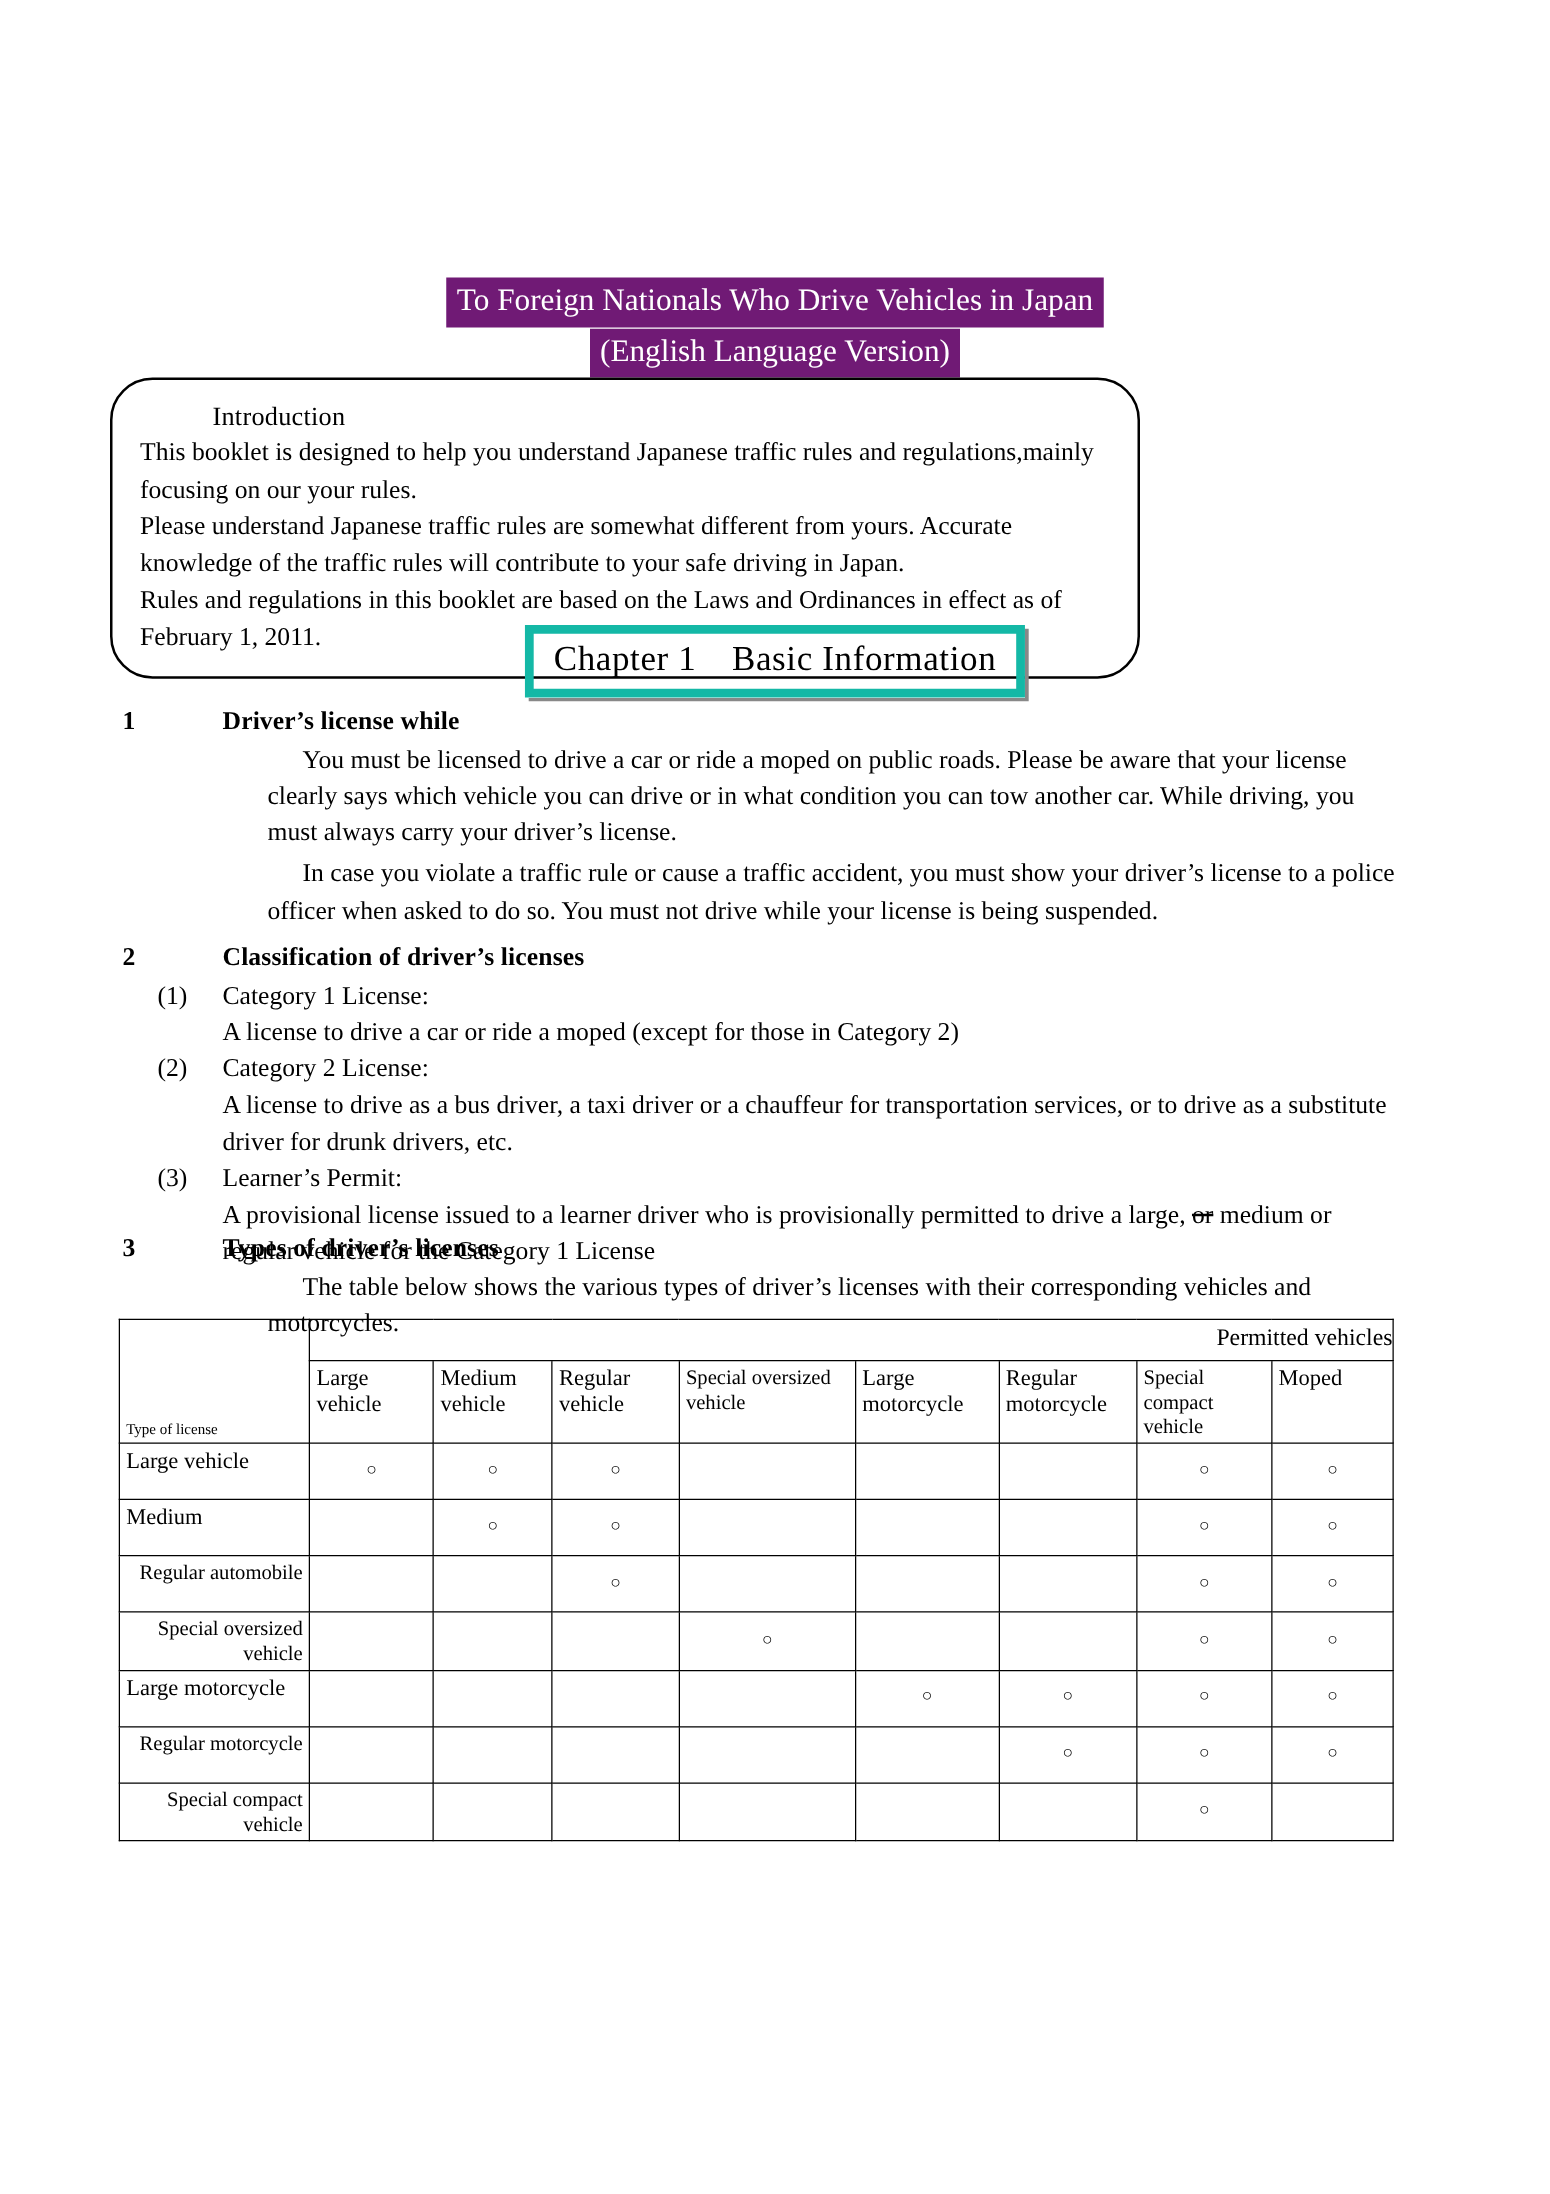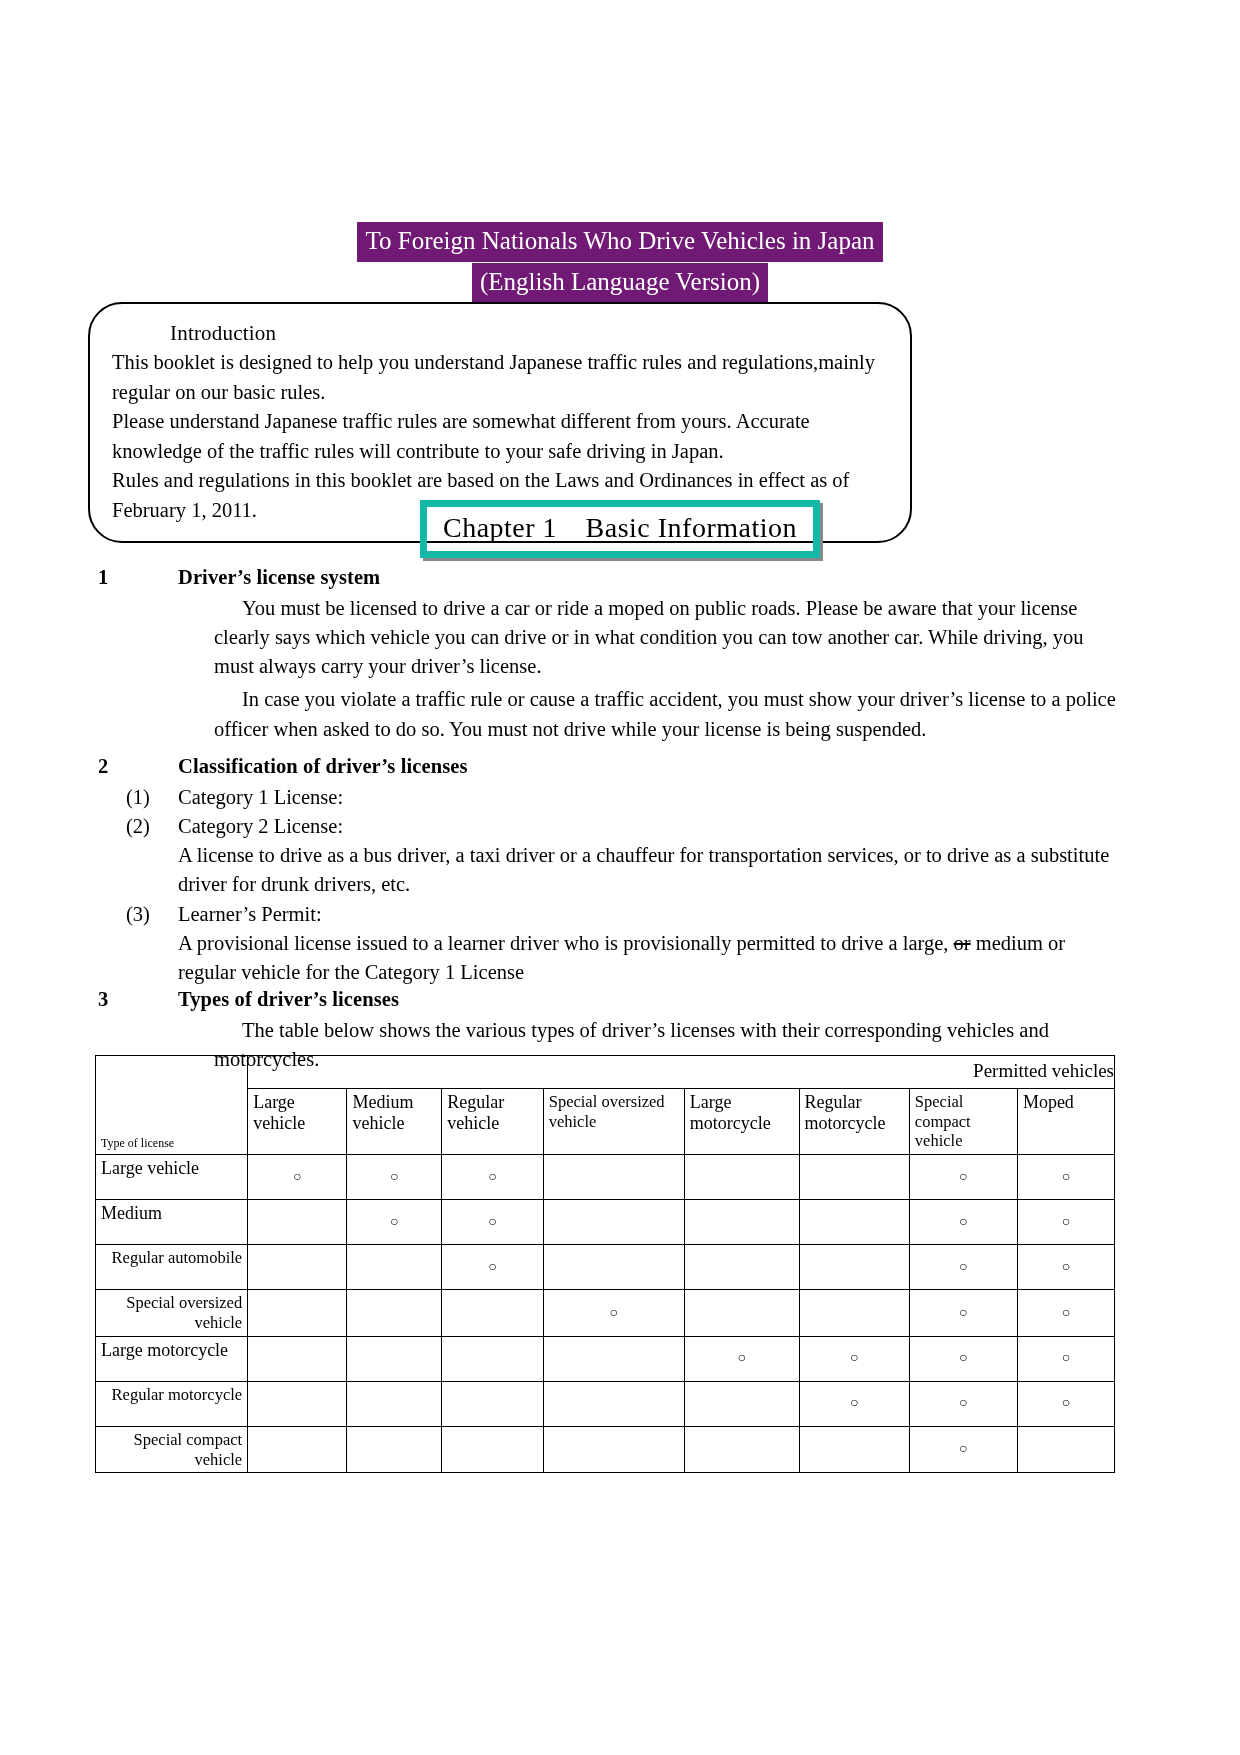--- a/index.html
+++ b/index.html
@@ -195,49 +195,50 @@
 <div class="page">
 
 
   <div class="title-wrap">
     <div class="title-line">To Foreign Nationals Who Drive Vehicles in Japan</div><br>
     <div class="title-line second">(English Language Version)</div>
   </div>
 
   <div class="intro-box">
     <div class="intro-heading">Introduction</div>
-    <p class="intro-p">This booklet is designed to help you understand Japanese traffic rules and regulations,mainly regular on our basic rules.</p>
+    <p class="intro-p">This booklet is designed to help you understand Japanese traffic rules and regulations,mainly focusing on our your rules.</p>
     <p class="intro-p">Please understand Japanese traffic rules are somewhat different from yours. Accurate knowledge of the traffic rules will contribute to your safe driving in Japan.</p>
     <p class="intro-p">Rules and regulations in this booklet are based on the Laws and Ordinances in effect as of February 1, 2011.</p>
   </div>
 
   <div class="chapter-box">Chapter 1 Basic Information</div>
 
   <div class="section" style="top:563px;">
     <div class="sec-head">
       <div class="sec-num">1</div>
-      <div class="sec-title">Driver’s license system</div>
+      <div class="sec-title">Driver’s license while</div>
     </div>
     <div class="sec-body">
       <p>You must be licensed to drive a car or ride a moped on public roads. Please be aware that your license clearly says which vehicle you can drive or in what condition you can tow another car. While driving, you must always carry your driver’s license.</p>
       <p>In case you violate a traffic rule or cause a traffic accident, you must show your driver’s license to a police officer when asked to do so. You must not drive while your license is being suspended.</p>
     </div>
   </div>
 
   <div class="section" style="top:752px;">
     <div class="sec-head">
       <div class="sec-num">2</div>
       <div class="sec-title">Classification of driver’s licenses</div>
     </div>
     <div class="numlist">
 
       <div class="numitem">
         <div class="numitem-mark">(1)</div>
         <div class="numitem-text">Category 1 License:</div>
       </div>
+      <div class="sub-para">A license to drive a car or ride a moped (except for those in Category 2)</div>
 
       <div class="numitem">
         <div class="numitem-mark">(2)</div>
         <div class="numitem-text">Category 2 License:</div>
       </div>
       <div class="sub-para">A license to drive as a bus driver, a taxi driver or a chauffeur for transportation services, or to drive as a substitute driver for drunk drivers, etc.</div>
 
       <div class="numitem">
         <div class="numitem-mark">(3)</div>
         <div class="numitem-text">Learner’s Permit:</div>

